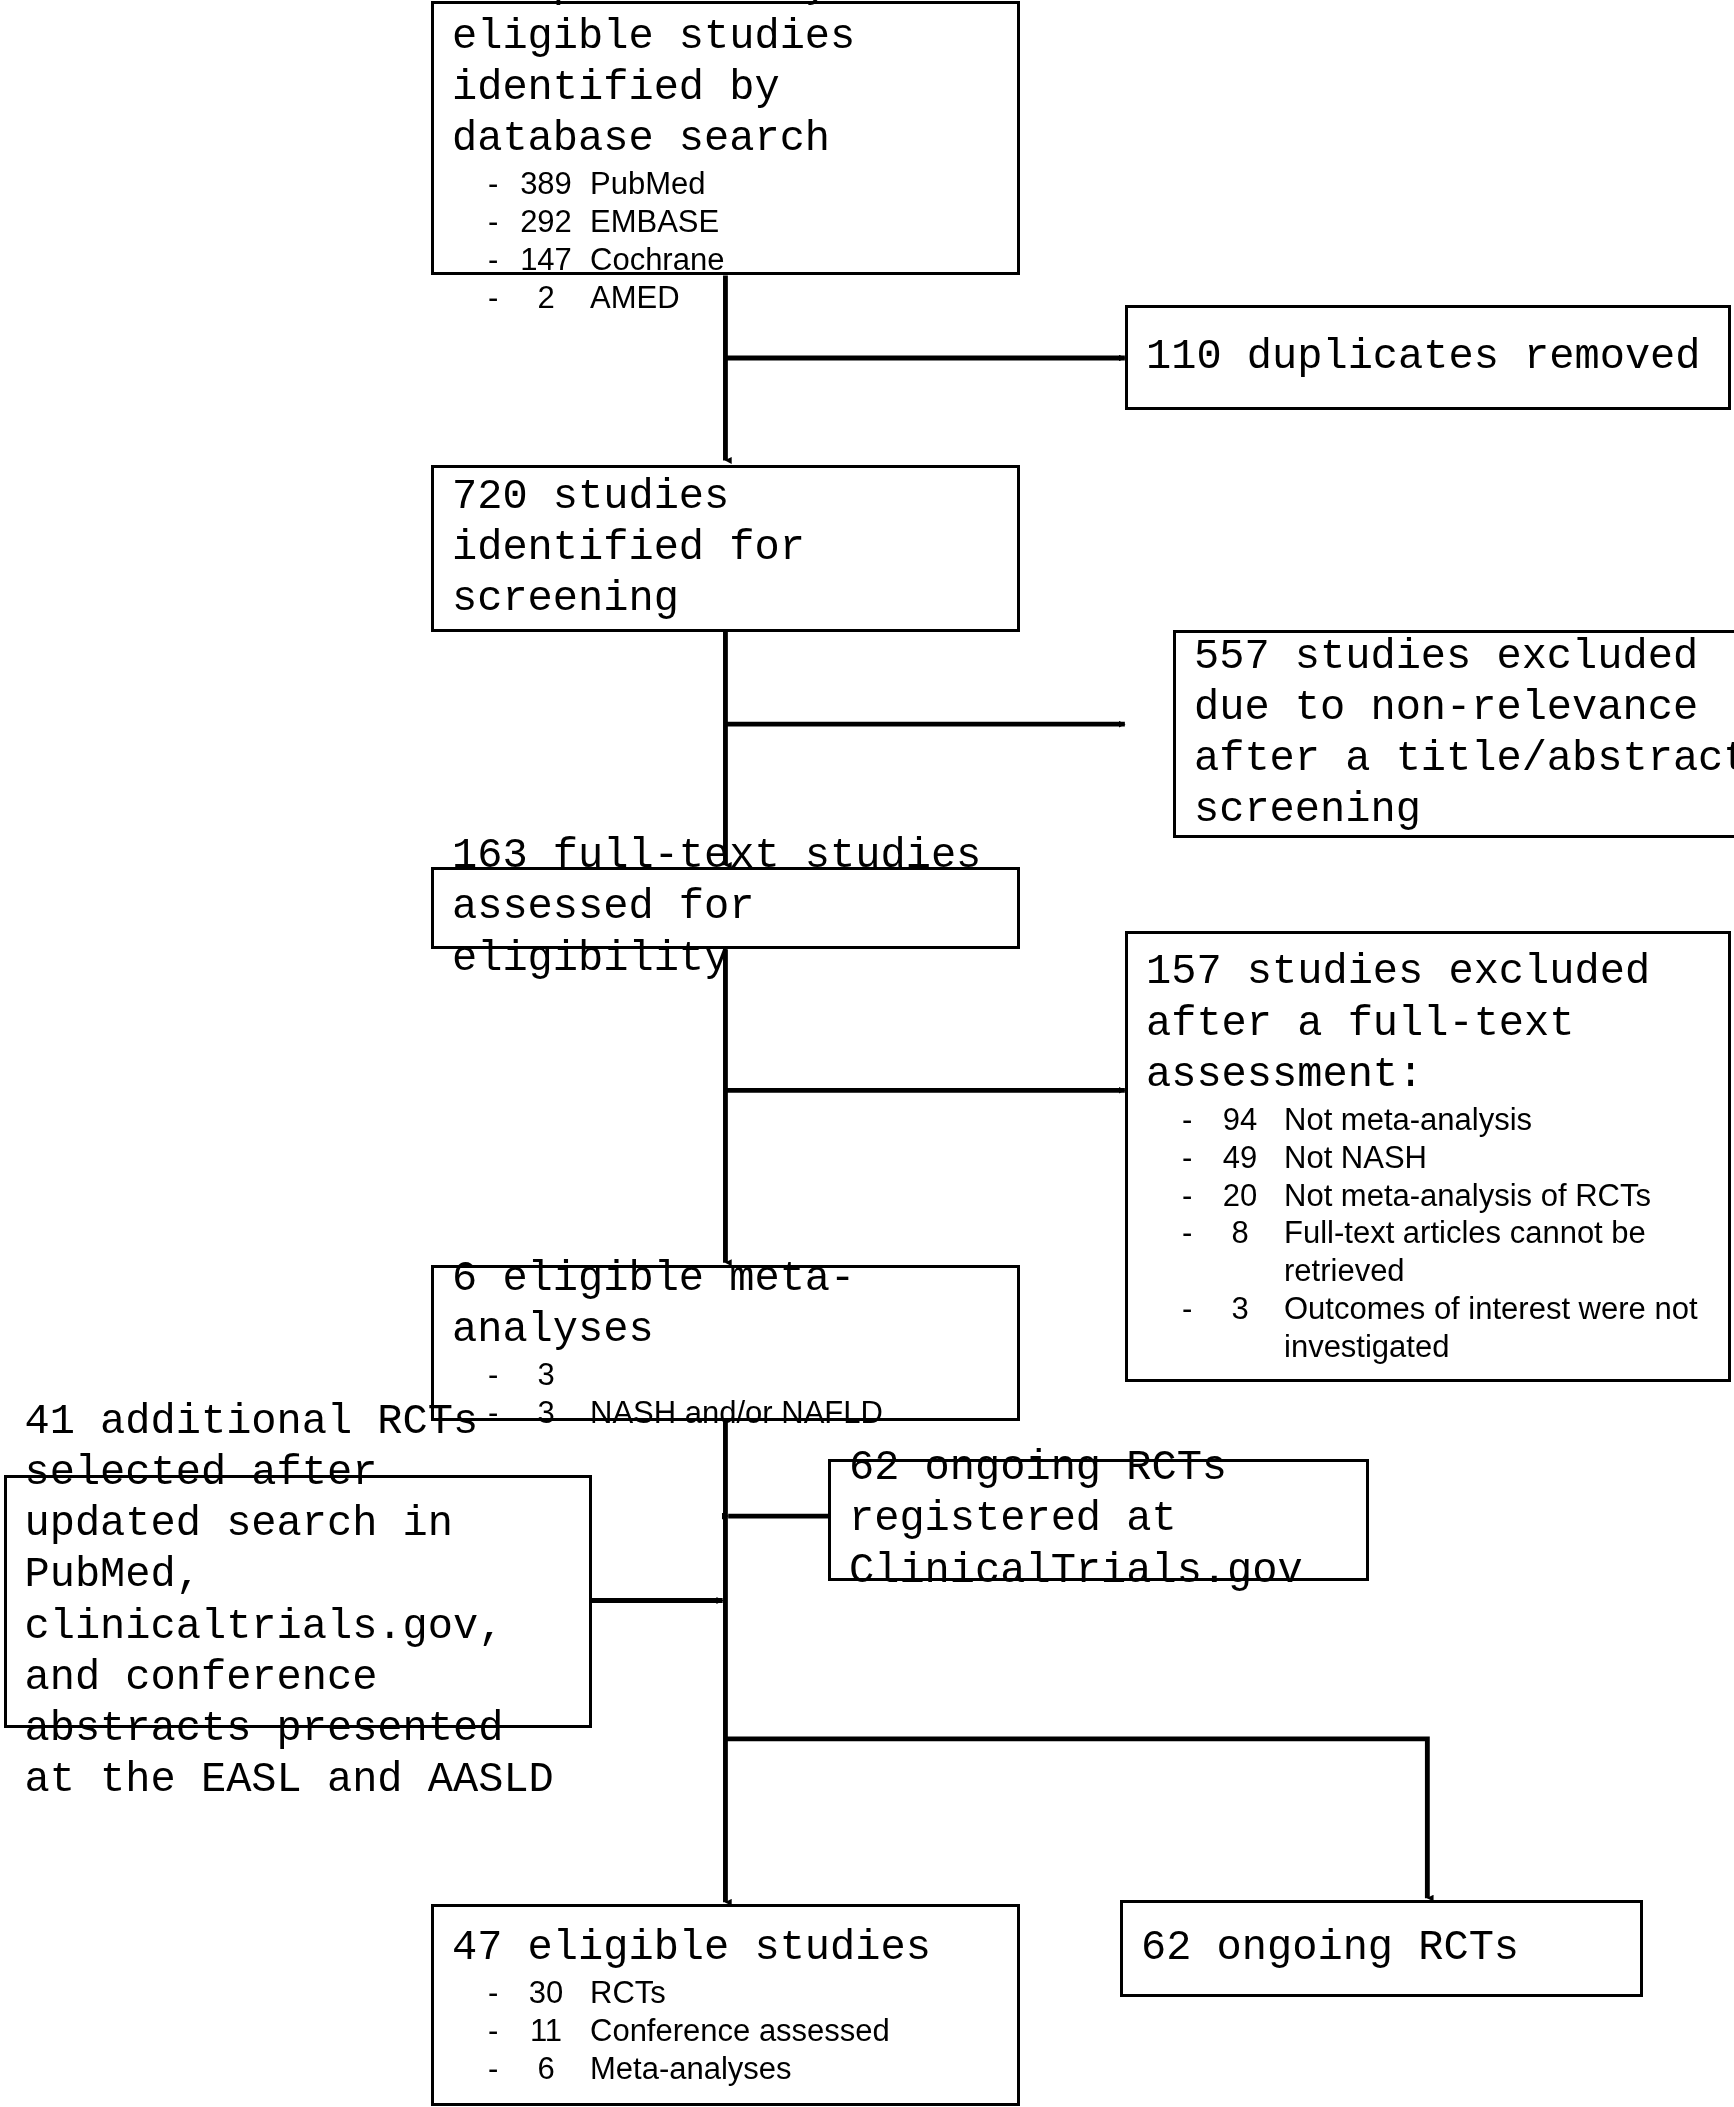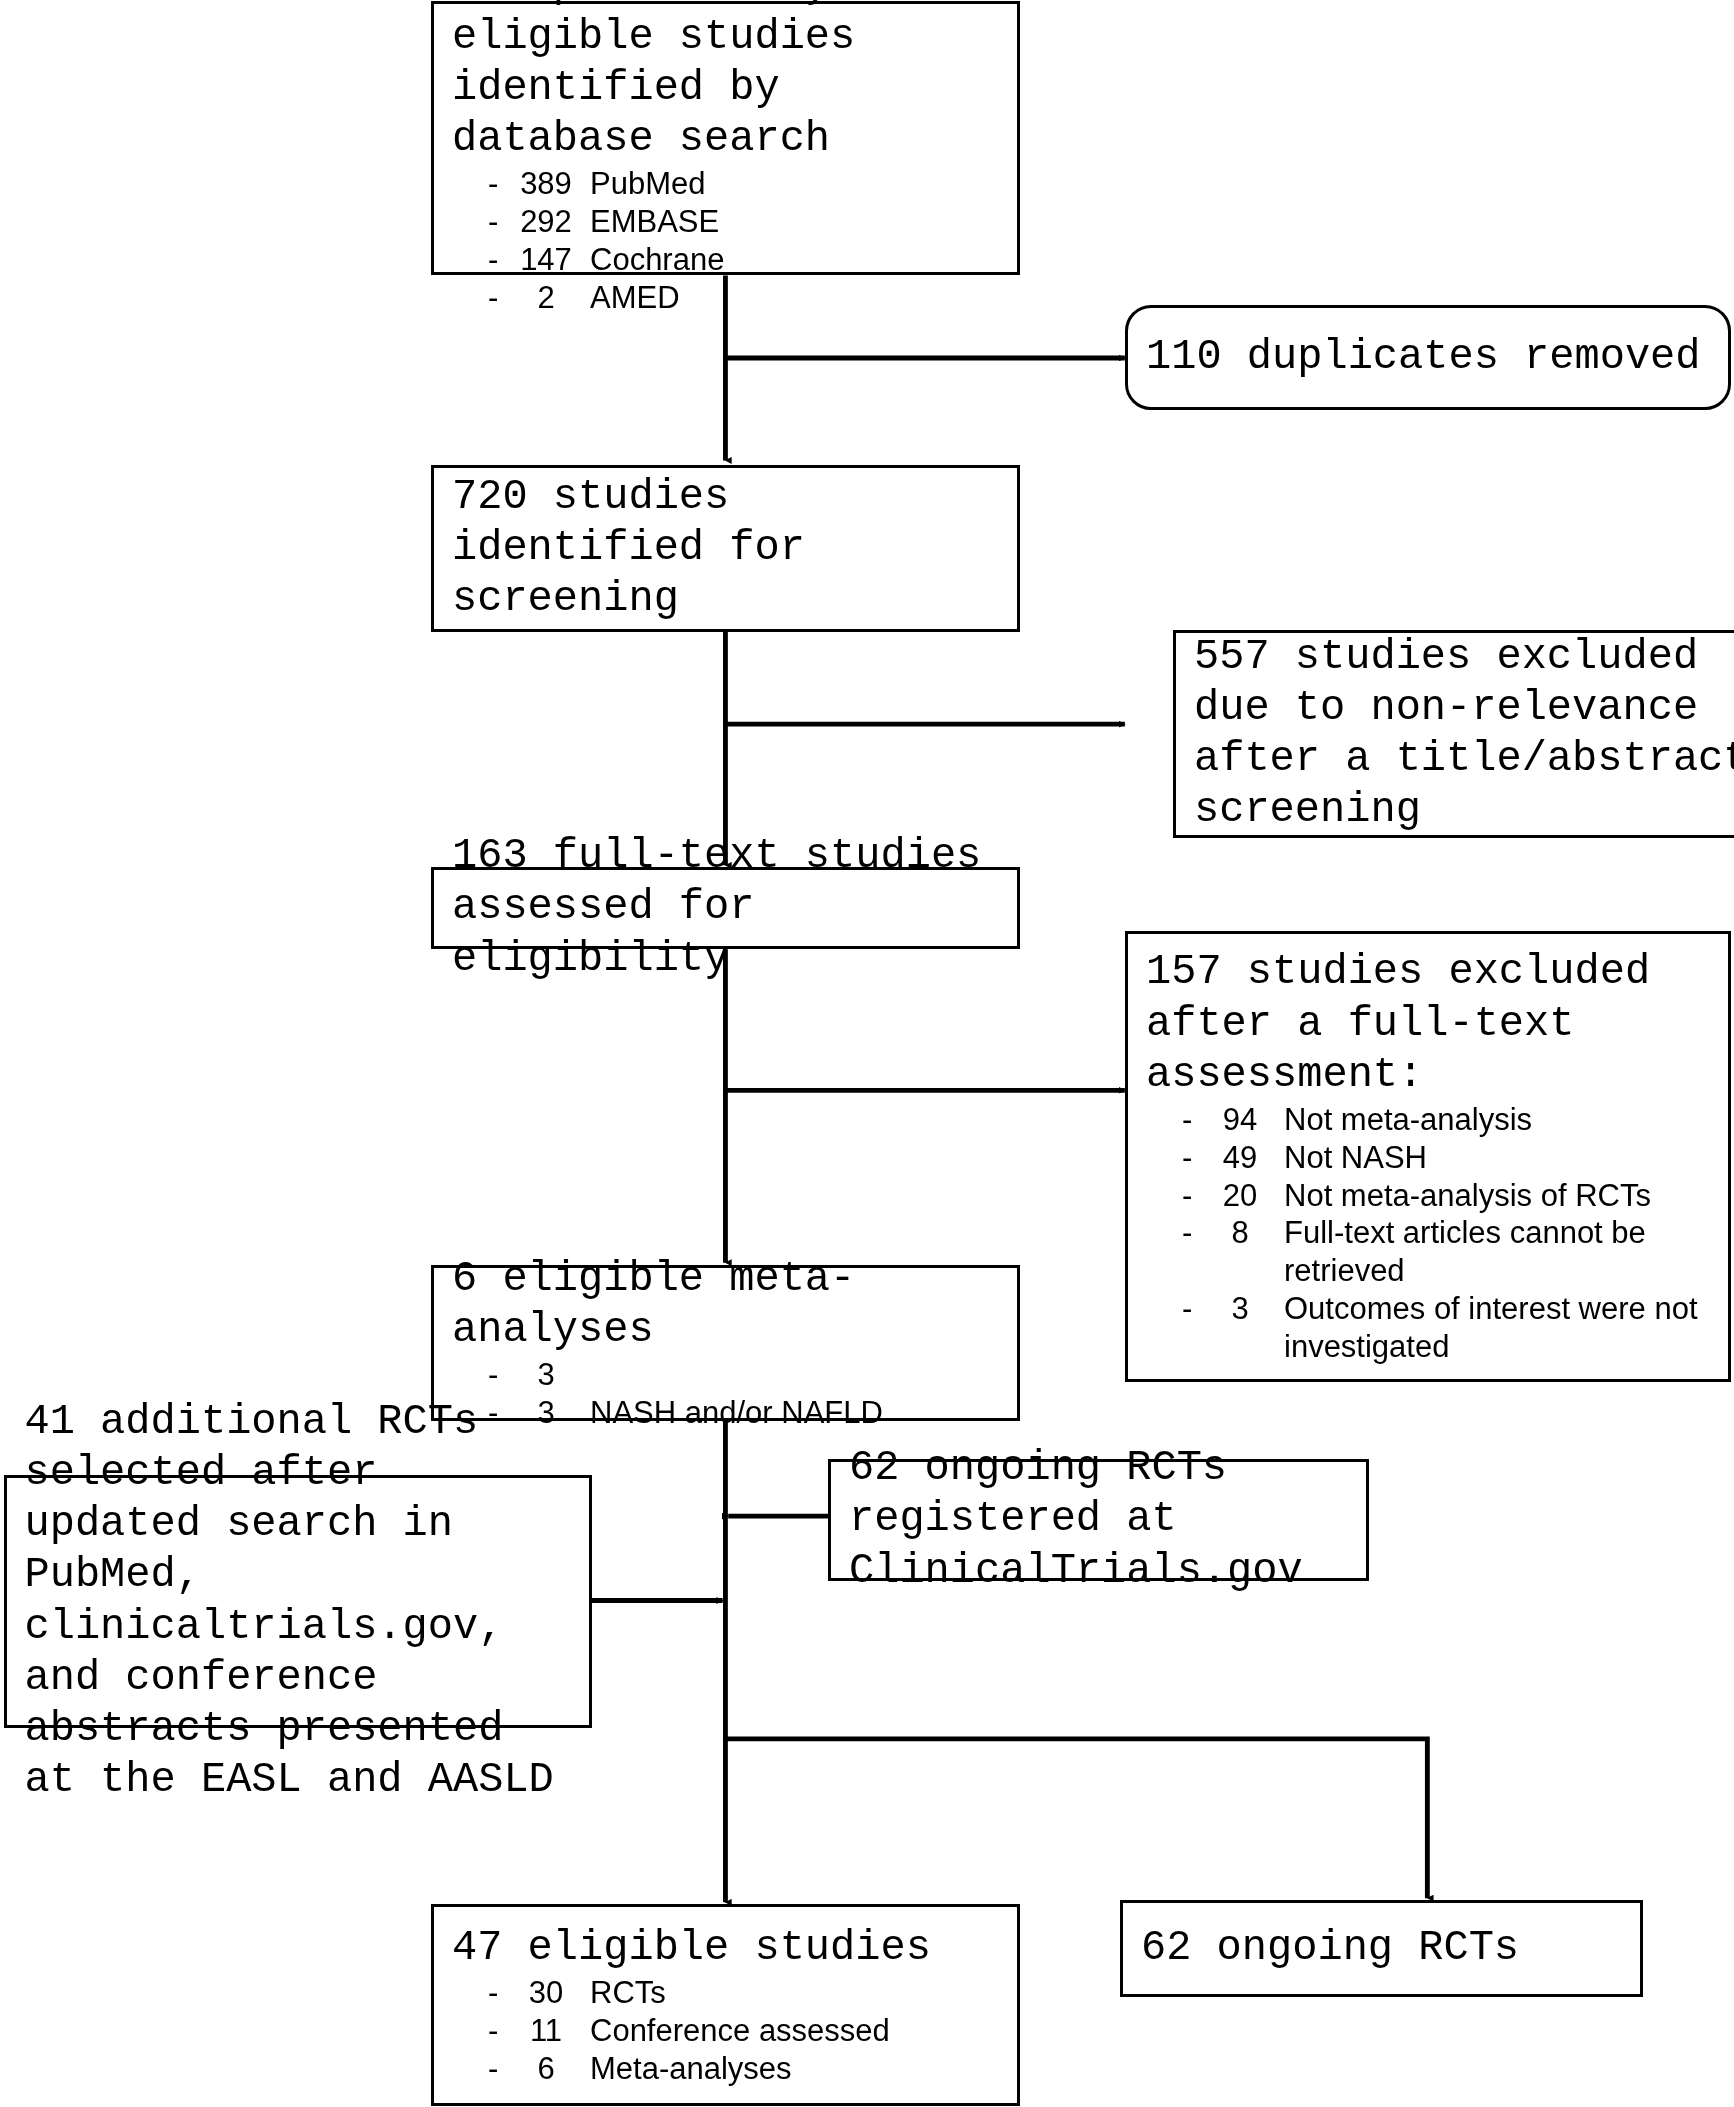--- a/index.html
+++ b/index.html
@@ -132,21 +132,21 @@
         </li>
         <li>
           <span class="bullet-dash">-</span>
           <span class="bullet-num">2</span>
           <span class="bullet-text">AMED</span>
         </li>
       </ul>
     </div>
   </div>
 
-  <div class="node-box" style="left:1125px; top:305px; width:606px; height:105px;border-radius:26px;">
+  <div class="node-box" style="left:1125px; top:305px; width:606px; height:105px;">
     <div class="node-inner">
       <div class="node-head">110 duplicates removed</div>
     </div>
   </div>
 
   <div class="node-box" style="left:431px; top:465px; width:589px; height:167px;">
     <div class="node-inner">
       <div class="node-head">720 studies identified for screening</div>
     </div>
   </div>

